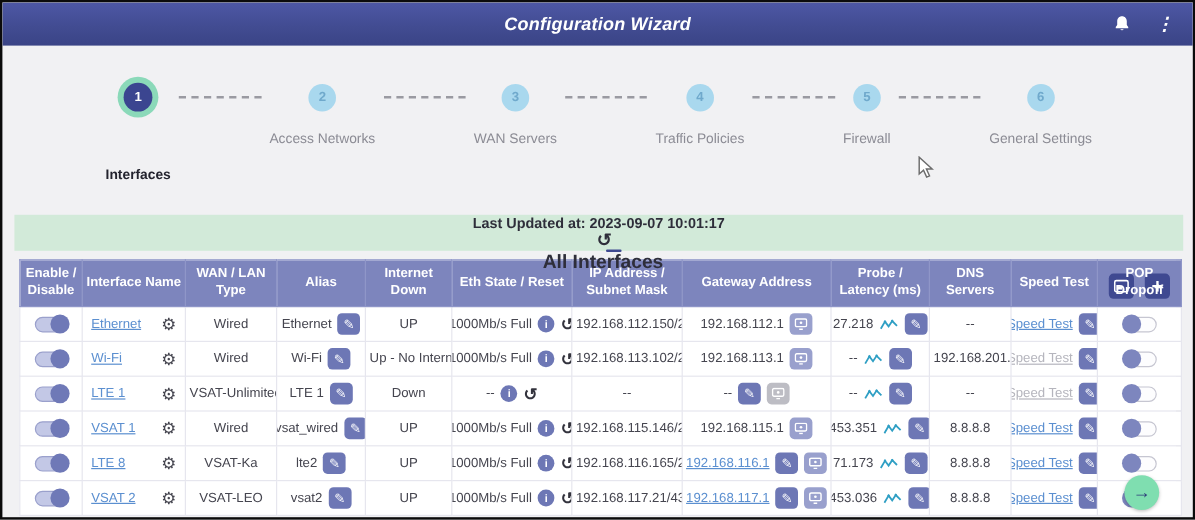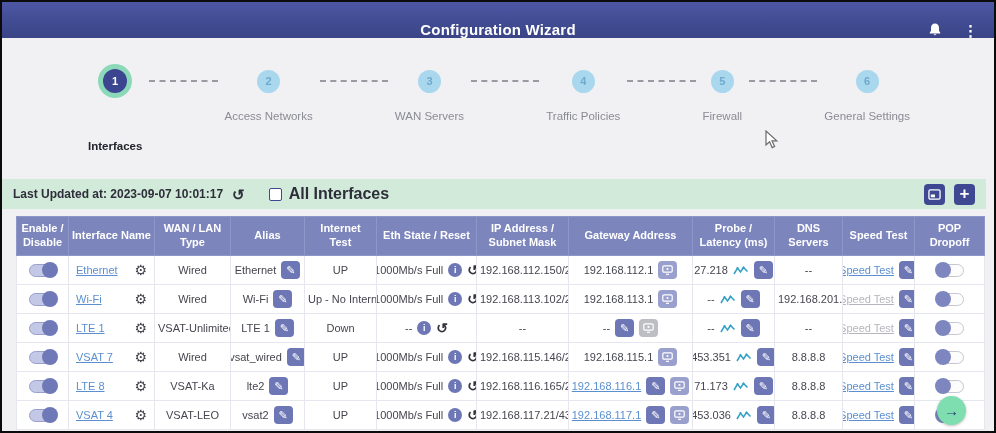--- a/index.html
+++ b/index.html
@@ -5,21 +5,21 @@
   * { margin:0; padding:0; box-sizing:border-box; }
   body { font-family:"Liberation Sans", sans-serif; background:#555; }
   .screen {
     position:relative; width:996px; height:433px; overflow:hidden;
     border:2px solid #0b0b0b; background:#f1f1f3;
   }
   
   .app-header {
     position:relative; height:36px;
     background:linear-gradient(180deg,#4d57a5 0%,#424c92 55%,#3a4486 100%);
-    display:flex; align-items:flex-end;
+    display:flex; align-items:center;font-style:italic;
   }
   .app-title {
     position:absolute; left:0; right:0; text-align:center;
     color:#ffffff; font-size:15px; font-weight:bold; letter-spacing:.2px;
   }
   .header-right { margin-left:auto; display:flex; align-items:center; gap:20px; padding-right:16px; z-index:2; }
   .bell { width:16px; height:16px; }
   .kebab { color:#fff; font-size:15px; font-weight:bold; line-height:1; letter-spacing:0; }
   
   .stepper { display:flex; align-items:flex-start; padding:26px 84px 0 86px; }
@@ -29,22 +29,22 @@
   .step-circle {
     width:23px; height:23px; border-radius:50%; display:flex; align-items:center; justify-content:center;
     font-size:11px; font-weight:bold; background:#a9d8ee; color:#6fa9cc;
   }
   .step.active .step-circle { width:24px; height:24px; background:#3b4590; color:#ffffff; }
   .step-label { margin-top:12px; font-size:11.5px; color:#8b8b94; white-space:nowrap; }
   .step.active .step-label { color:#23232e; font-weight:bold;margin-top:42px; }
   .connector { flex:1; border-top:2px dashed #9a9aa1; margin:16px 7px 0 7px; }
   
   .toolbar {
-    margin:27px 8px 0 0; height:30px; background:#d2ead9;
-    display:flex; align-items:center; padding:0 11px;
+    margin:27px 8px 0 10px; height:30px; background:#d2ead9;
+    display:flex; align-items:center; padding:0 11px;flex-direction:column;
   }
   .last-updated { font-size:12px; color:#2e2e3a; font-weight:bold; }
   .refresh-glyph { font-size:15px; color:#2e2e3a; margin-left:9px; font-weight:bold; cursor:pointer; line-height:1; }
   .cb { width:13px; height:13px; border:1.6px solid #3f4991; background:#fff; border-radius:2px; margin-left:24px; display:inline-block; }
   .cb-label { font-size:16px; color:#2e2e3a; font-weight:bold; margin-left:7px; }
   .toolbar-right { margin-left:auto; display:flex; gap:9px; }
   .tb-btn {
     width:21px; height:21px; background:#3f4991; border-radius:4px;
     display:flex; align-items:center; justify-content:center; cursor:pointer;
   }
@@ -190,21 +190,21 @@
           <col style="width:68px">
           <col style="width:72px">
           <col style="width:70px">
         </colgroup>
       <thead>
           <tr id="thead-row">
             <th>Enable / Disable</th>
             <th>Interface Name</th>
             <th>WAN / LAN Type</th>
             <th>Alias</th>
-            <th>Internet Test</th>
+            <th>Internet Down</th>
             <th>Eth State / Reset</th>
             <th>IP Address / Subnet Mask</th>
             <th>Gateway Address</th>
             <th>Probe / Latency (ms)</th>
             <th>DNS Servers</th>
             <th>Speed Test</th>
             <th>POP Dropoff</th>
           </tr>
         </thead>
       <tbody id="tbody">
@@ -380,21 +380,21 @@
                 <a class="lnk-disabled" href="#">Speed Test</a>
                 <span class="btn-edit">✎</span>
               </div>
             </td>
             <td><span class="tgl off"><span class="knob"></span></span></td>
           </tr>
           <tr>
             <td><span class="tgl on"><span class="knob"></span></span></td>
             <td>
               <div class="name-cell">
-                <a class="lnk" href="#">VSAT 7</a>
+                <a class="lnk" href="#">VSAT 1</a>
                 <span class="gear">⚙</span>
               </div>
             </td>
             <td>Wired</td>
             <td>
               <div class="cellflex">
                 <span>vsat_wired</span>
                 <span class="btn-edit">✎</span>
               </div>
             </td>
@@ -497,21 +497,21 @@
                 <a class="lnk" href="#">Speed Test</a>
                 <span class="btn-edit">✎</span>
               </div>
             </td>
             <td><span class="tgl off"><span class="knob"></span></span></td>
           </tr>
           <tr>
             <td><span class="tgl on"><span class="knob"></span></span></td>
             <td>
               <div class="name-cell">
-                <a class="lnk" href="#">VSAT 4</a>
+                <a class="lnk" href="#">VSAT 2</a>
                 <span class="gear">⚙</span>
               </div>
             </td>
             <td>VSAT-LEO</td>
             <td>
               <div class="cellflex">
                 <span>vsat2</span>
                 <span class="btn-edit">✎</span>
               </div>
             </td>

